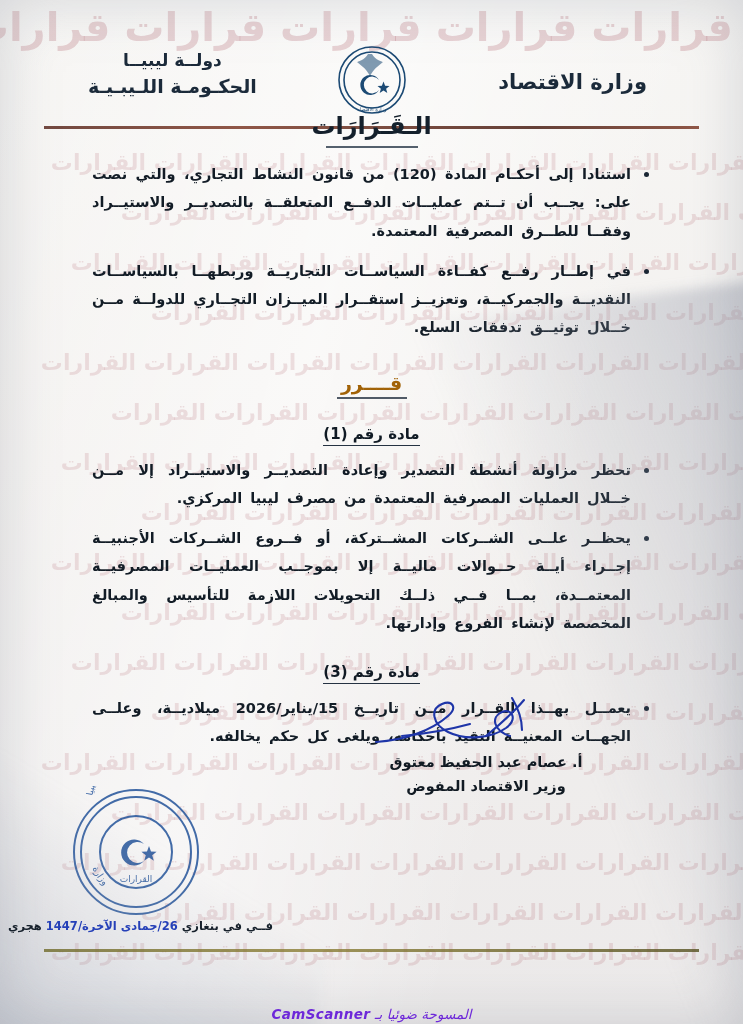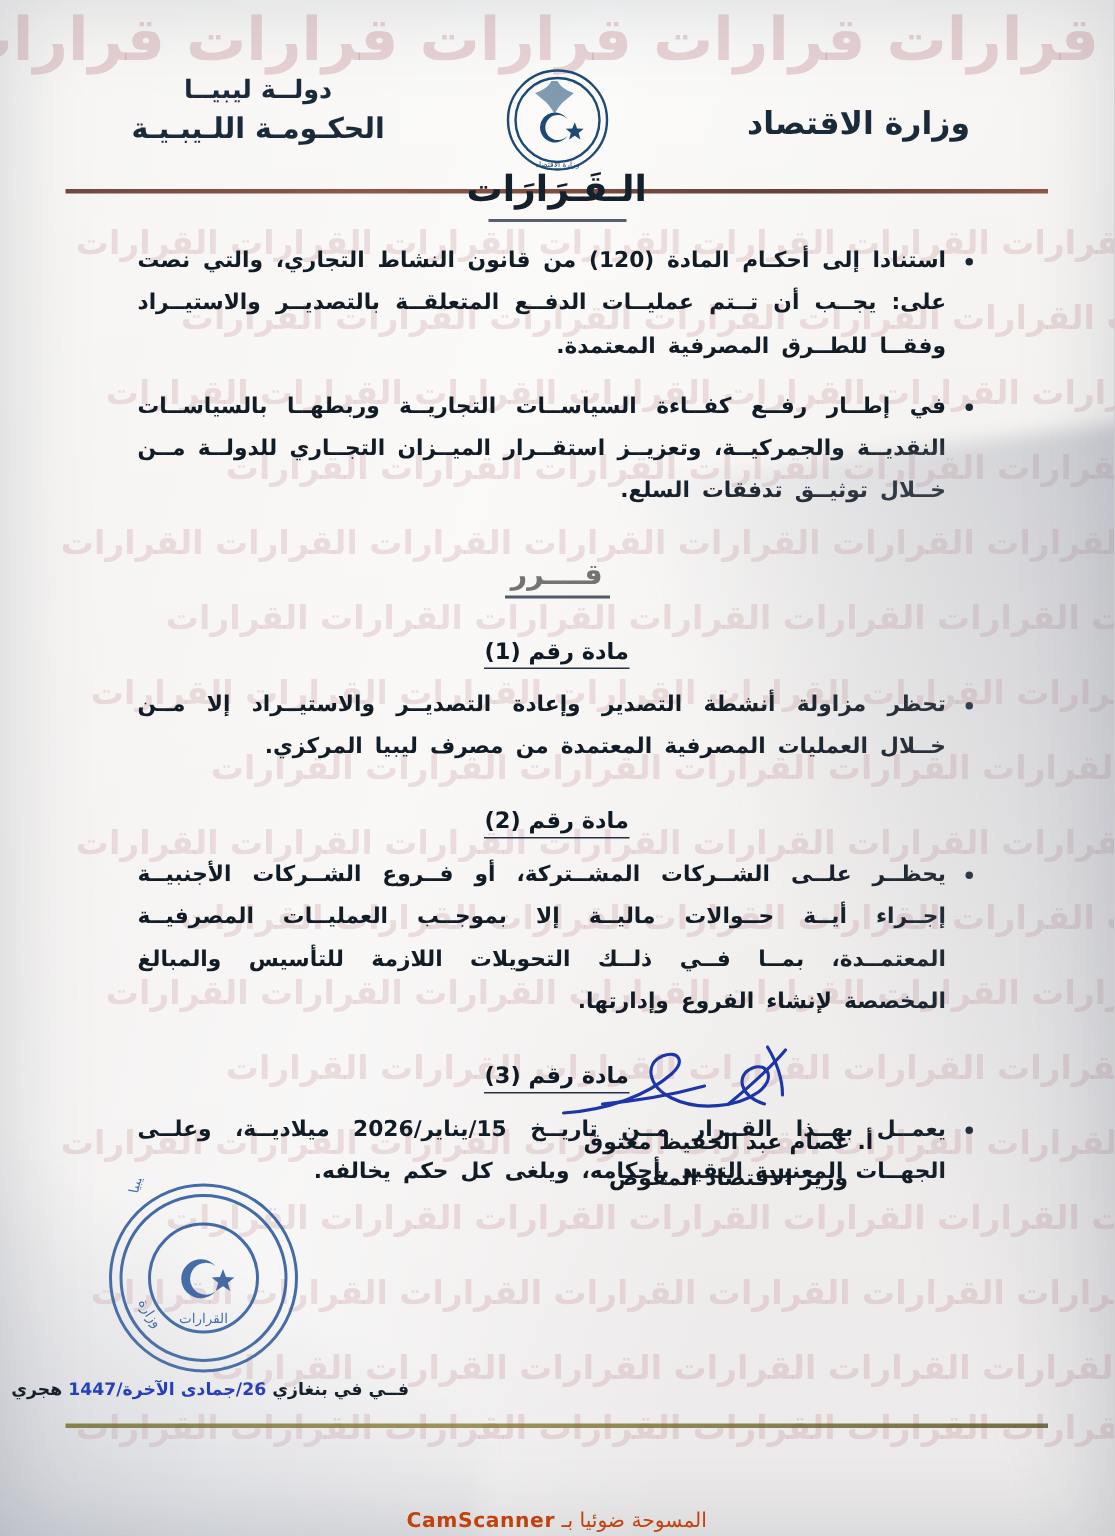--- a/index.html
+++ b/index.html
@@ -179,21 +179,21 @@
     background: #1a2634;
     border-radius: 50%;
   }
 
   .decision-word {
     margin-top: 30px;
     text-align: center;
     font-size: 19px;
     font-weight: bold;
     letter-spacing: 6px;
-    color: #737373;
+    color: #a16207;
   }
   .decision-underline {
     width: 70px;
     height: 2px;
     background: #253242;
     margin: 3px auto 0;
     opacity: .8;
   }
 
   .article-head {
@@ -269,22 +269,23 @@
     height: 3px;
     background: linear-gradient(90deg, #6f6a2a, #8a7d33 40%, #55501f);
     opacity: .8;
   }
   .camscanner {
     position: absolute;
     bottom: 2px;
     left: 0; right: 0;
     text-align: center;
     font-size: 13.5px;
-    color: #c2410c;
+    color: #6d28d9;
     letter-spacing: .4px;
+    font-style: italic;
   }
   .camscanner .brand { font-weight: bold; }
 </style>
 </head>
 <body>
 
 <div class="page">
 
   <div class="paper"></div>
 
@@ -348,23 +349,20 @@
     <div class="decision-word">قــــرر</div>
     <div class="decision-underline"></div>
 
     <div class="article-head">
       <span class="ul">مادة رقم (1)</span>
     </div>
     <ul class="bullets">
       <li>تحظر مزاولة أنشطة التصدير وإعادة التصديــر والاستيــراد إلا مــن خــلال العمليات المصرفية المعتمدة من مصرف ليبيا المركزي.</li>
     </ul>
 
-    <div class="article-head">
-      <span class="ul">مادة رقم (2)</span>
-    </div>
     <ul class="bullets">
       <li>يحظــر علــى الشــركات المشــتركة، أو فــروع الشــركات الأجنبيــة إجــراء أيــة حــوالات ماليــة إلا بموجــب العمليــات المصرفيــة المعتمــدة، بمــا فــي ذلــك التحويلات اللازمة للتأسيس والمبالغ المخصصة لإنشاء الفروع وإدارتها.</li>
     </ul>
 
     <div class="article-head">
       <span class="ul">مادة رقم (3)</span>
     </div>
     <ul class="bullets">
       <li>يعمــل بهــذا القــرار مــن تاريــخ 15/يناير/2026 ميلاديــة، وعلــى الجهــات المعنيــة التقيد بأحكامه، ويلغى كل حكم يخالفه.</li>
     </ul>

